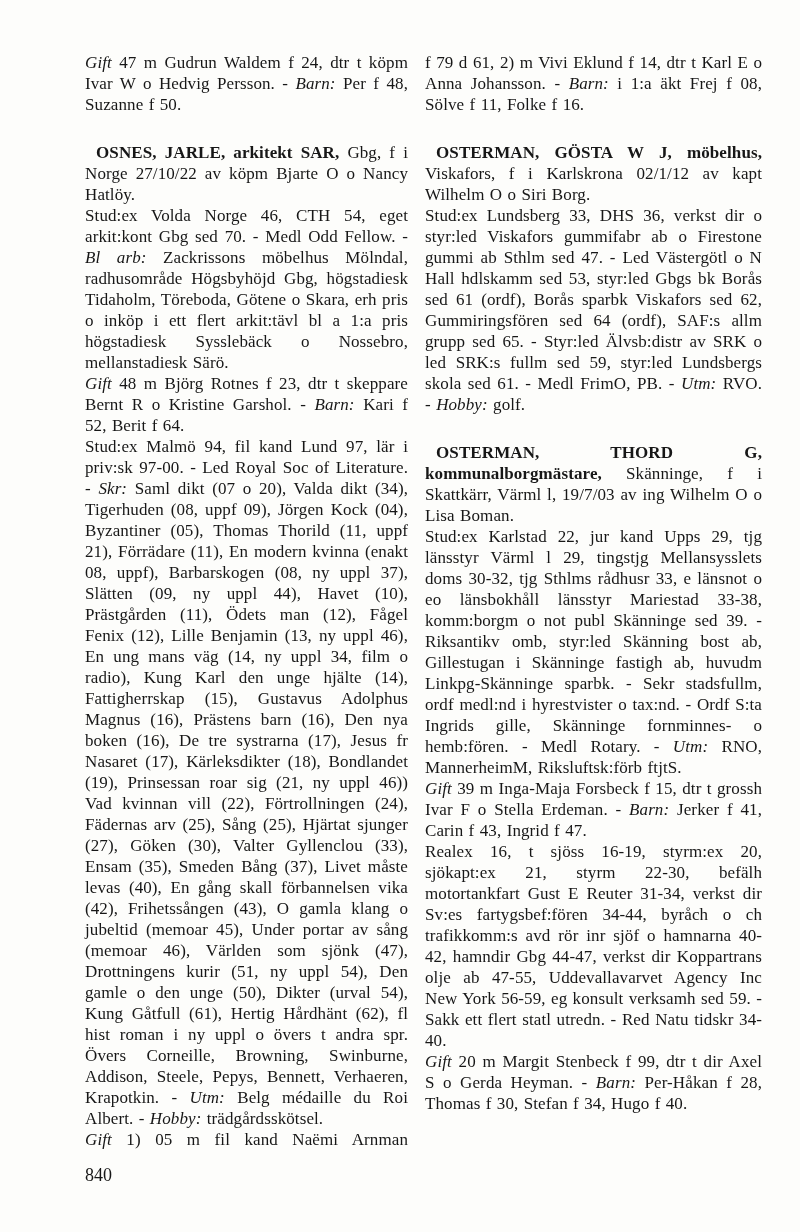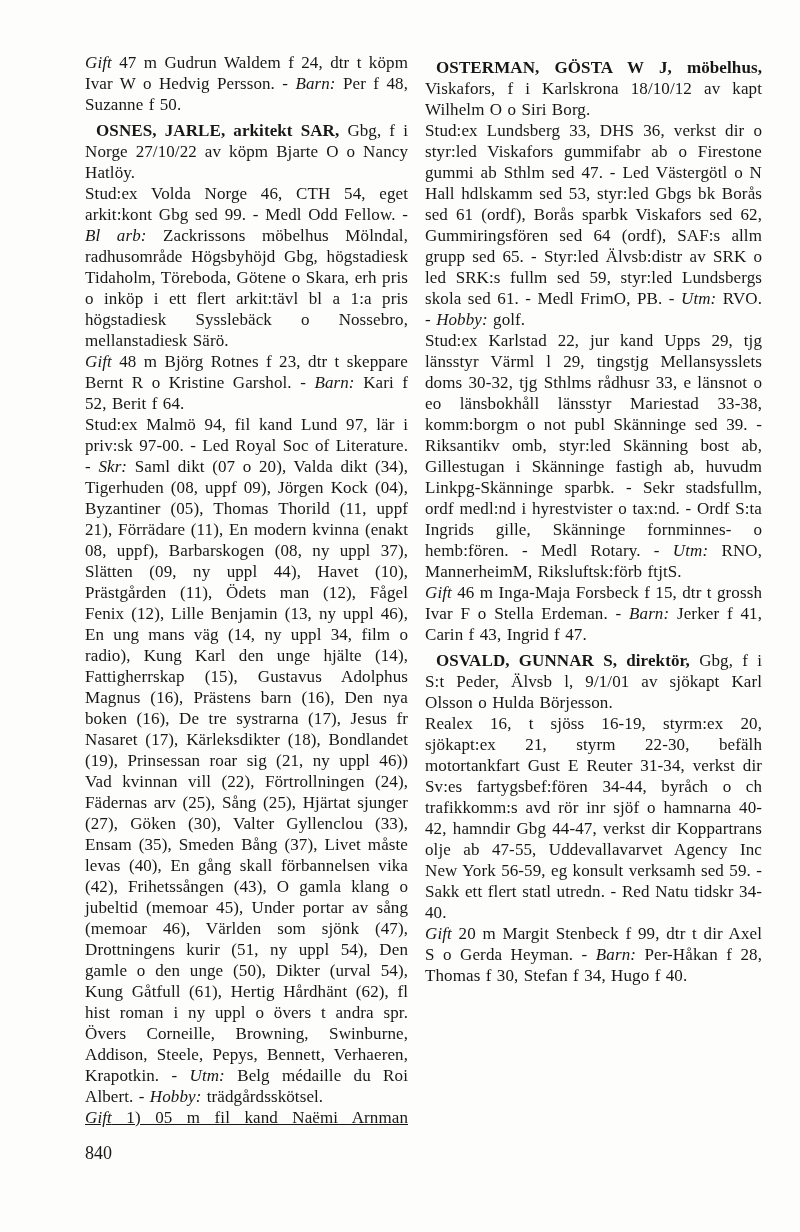--- a/index.html
+++ b/index.html
@@ -28,56 +28,56 @@
   .col-right { width: 337px; }
   p.para {
     margin: 0;
     font-size: 17px;
     line-height: 21px;
     text-align: justify;
     word-spacing: 1px;
     letter-spacing: 0.1px;
   }
   p.entry-head {
-    margin-top: 5px;
+    margin-top: 27px;
     text-indent: 11px;
   }
   p.stretch-last {
     text-align-last: justify;
-    text-decoration: underline;
   }
   .b { font-weight: bold; }
   .i { font-style: italic; }
   .page-number {
     margin-top: 15px;
     font-size: 18px;
     line-height: 21px;
     text-align: left;
   }
 </style>
 </head>
 <body>
 
 <div class="page">
   <div class="columns">
 
     <div class="col col-left">
       <p class="para"><span class="i">Gift</span><span> 47 m Gudrun Waldem f 24, dtr t köpm Ivar W o Hedvig Persson. - </span><span class="i">Barn:</span><span> Per f 48, Suzanne f 50.</span></p>
       <p class="para entry-head"><span class="b">OSNES, JARLE, arkitekt SAR,</span><span> Gbg, f i Norge 27/10/22 av köpm Bjarte O o Nancy Hatlöy.</span></p>
-      <p class="para"><span>Stud:ex Volda Norge 46, CTH 54, eget arkit:kont Gbg sed 99. - Medl Odd Fellow. - </span><span class="i">Bl arb:</span><span> Zackrissons möbelhus Mölndal, radhusområde Högsbyhöjd Gbg, högstadiesk Tidaholm, Töreboda, Götene o Skara, erh pris o inköp i ett flert arkit:tävl bl a 1:a pris högstadiesk Sysslebäck o Nossebro, mellanstadiesk Särö.</span></p>
+      <p class="para"><span>Stud:ex Volda Norge 46, CTH 54, eget arkit:kont Gbg sed 70. - Medl Odd Fellow. - </span><span class="i">Bl arb:</span><span> Zackrissons möbelhus Mölndal, radhusområde Högsbyhöjd Gbg, högstadiesk Tidaholm, Töreboda, Götene o Skara, erh pris o inköp i ett flert arkit:tävl bl a 1:a pris högstadiesk Sysslebäck o Nossebro, mellanstadiesk Särö.</span></p>
       <p class="para"><span class="i">Gift</span><span> 48 m Björg Rotnes f 23, dtr t skeppare Bernt R o Kristine Garshol. - </span><span class="i">Barn:</span><span> Kari f 52, Berit f 64.</span></p>
       <p class="para"><span>Stud:ex Malmö 94, fil kand Lund 97, lär i priv:sk 97-00. - Led Royal Soc of Literature. - </span><span class="i">Skr:</span><span> Saml dikt (07 o 20), Valda dikt (34), Tigerhuden (08, uppf 09), Jörgen Kock (04), Byzantiner (05), Thomas Thorild (11, uppf 21), Förrädare (11), En modern kvinna (enakt 08, uppf), Barbarskogen (08, ny uppl 37), Slätten (09, ny uppl 44), Havet (10), Prästgården (11), Ödets man (12), Fågel Fenix (12), Lille Benjamin (13, ny uppl 46), En ung mans väg (14, ny uppl 34, film o radio), Kung Karl den unge hjälte (14), Fattigherrskap (15), Gustavus Adolphus Magnus (16), Prästens barn (16), Den nya boken (16), De tre systrarna (17), Jesus fr Nasaret (17), Kärleksdikter (18), Bondlandet (19), Prinsessan roar sig (21, ny uppl 46)) Vad kvinnan vill (22), Förtrollningen (24), Fädernas arv (25), Sång (25), Hjärtat sjunger (27), Göken (30), Valter Gyllenclou (33), Ensam (35), Smeden Bång (37), Livet måste levas (40), En gång skall förbannelsen vika (42), Frihetssången (43), O gamla klang o jubeltid (memoar 45), Under portar av sång (memoar 46), Världen som sjönk (47), Drottningens kurir (51, ny uppl 54), Den gamle o den unge (50), Dikter (urval 54), Kung Gåtfull (61), Hertig Hårdhänt (62), fl hist roman i ny uppl o övers t andra spr. Övers Corneille, Browning, Swinburne, Addison, Steele, Pepys, Bennett, Verhaeren, Krapotkin. - </span><span class="i">Utm:</span><span> Belg médaille du Roi Albert. - </span><span class="i">Hobby:</span><span> trädgårdsskötsel.</span></p>
       <p class="para stretch-last"><span class="i">Gift</span><span> 1) 05 m fil kand Naëmi Arnman</span></p>
       <div class="page-number">840</div>
     </div>
 
     <div class="col col-right">
-      <p class="para entry-head"><span class="b">OSTERMAN, GÖSTA W J, möbelhus,</span><span> Viskafors, f i Karlskrona 18/10/12 av kapt Wilhelm O o Siri Borg.</span></p>
+      <p class="para"><span>f 79 d 61, 2) m Vivi Eklund f 14, dtr t Karl E o Anna Johansson. - </span><span class="i">Barn:</span><span> i 1:a äkt Frej f 08, Sölve f 11, Folke f 16.</span></p>
+      <p class="para entry-head"><span class="b">OSTERMAN, GÖSTA W J, möbelhus,</span><span> Viskafors, f i Karlskrona 02/1/12 av kapt Wilhelm O o Siri Borg.</span></p>
       <p class="para"><span>Stud:ex Lundsberg 33, DHS 36, verkst dir o styr:led Viskafors gummifabr ab o Firestone gummi ab Sthlm sed 47. - Led Västergötl o N Hall hdlskamm sed 53, styr:led Gbgs bk Borås sed 61 (ordf), Borås sparbk Viskafors sed 62, Gummiringsfören sed 64 (ordf), SAF:s allm grupp sed 65. - Styr:led Älvsb:distr av SRK o led SRK:s fullm sed 59, styr:led Lundsbergs skola sed 61. - Medl FrimO, PB. - </span><span class="i">Utm:</span><span> RVO. - </span><span class="i">Hobby:</span><span> golf.</span></p>
+      <p class="para entry-head"><span class="b">OSTERMAN, THORD G, kommunalborgmästare,</span><span> Skänninge, f i Skattkärr, Värml l, 19/7/03 av ing Wilhelm O o Lisa Boman.</span></p>
       <p class="para"><span>Stud:ex Karlstad 22, jur kand Upps 29, tjg länsstyr Värml l 29, tingstjg Mellansysslets doms 30-32, tjg Sthlms rådhusr 33, e länsnot o eo länsbokhåll länsstyr Mariestad 33-38, komm:borgm o not publ Skänninge sed 39. - Riksantikv omb, styr:led Skänning bost ab, Gillestugan i Skänninge fastigh ab, huvudm Linkpg-Skänninge sparbk. - Sekr stadsfullm, ordf medl:nd i hyrestvister o tax:nd. - Ordf S:ta Ingrids gille, Skänninge fornminnes- o hemb:fören. - Medl Rotary. - </span><span class="i">Utm:</span><span> RNO, MannerheimM, Riksluftsk:förb ftjtS.</span></p>
-      <p class="para"><span class="i">Gift</span><span> 46 m Inga-Maja Forsbeck f 15, dtr t grossh Ivar F o Stella Erdeman. - </span><span class="i">Barn:</span><span> Jerker f 41, Carin f 43, Ingrid f 47.</span></p>
-      <p class="para entry-head"><span class="b">OSVALD, GUNNAR S, direktör,</span><span> Gbg, f i S:t Peder, Älvsb l, 9/1/01 av sjökapt Karl Olsson o Hulda Börjesson.</span></p>
+      <p class="para"><span class="i">Gift</span><span> 39 m Inga-Maja Forsbeck f 15, dtr t grossh Ivar F o Stella Erdeman. - </span><span class="i">Barn:</span><span> Jerker f 41, Carin f 43, Ingrid f 47.</span></p>
       <p class="para"><span>Realex 16, t sjöss 16-19, styrm:ex 20, sjökapt:ex 21, styrm 22-30, befälh motortankfart Gust E Reuter 31-34, verkst dir Sv:es fartygsbef:fören 34-44, byråch o ch trafikkomm:s avd rör inr sjöf o hamnarna 40-42, hamndir Gbg 44-47, verkst dir Koppartrans olje ab 47-55, Uddevallavarvet Agency Inc New York 56-59, eg konsult verksamh sed 59. - Sakk ett flert statl utredn. - Red Natu tidskr 34-40.</span></p>
       <p class="para"><span class="i">Gift</span><span> 20 m Margit Stenbeck f 99, dtr t dir Axel S o Gerda Heyman. - </span><span class="i">Barn:</span><span> Per-Håkan f 28, Thomas f 30, Stefan f 34, Hugo f 40.</span></p>
     </div>
 
   </div>
 </div>
 
 </body></html>

